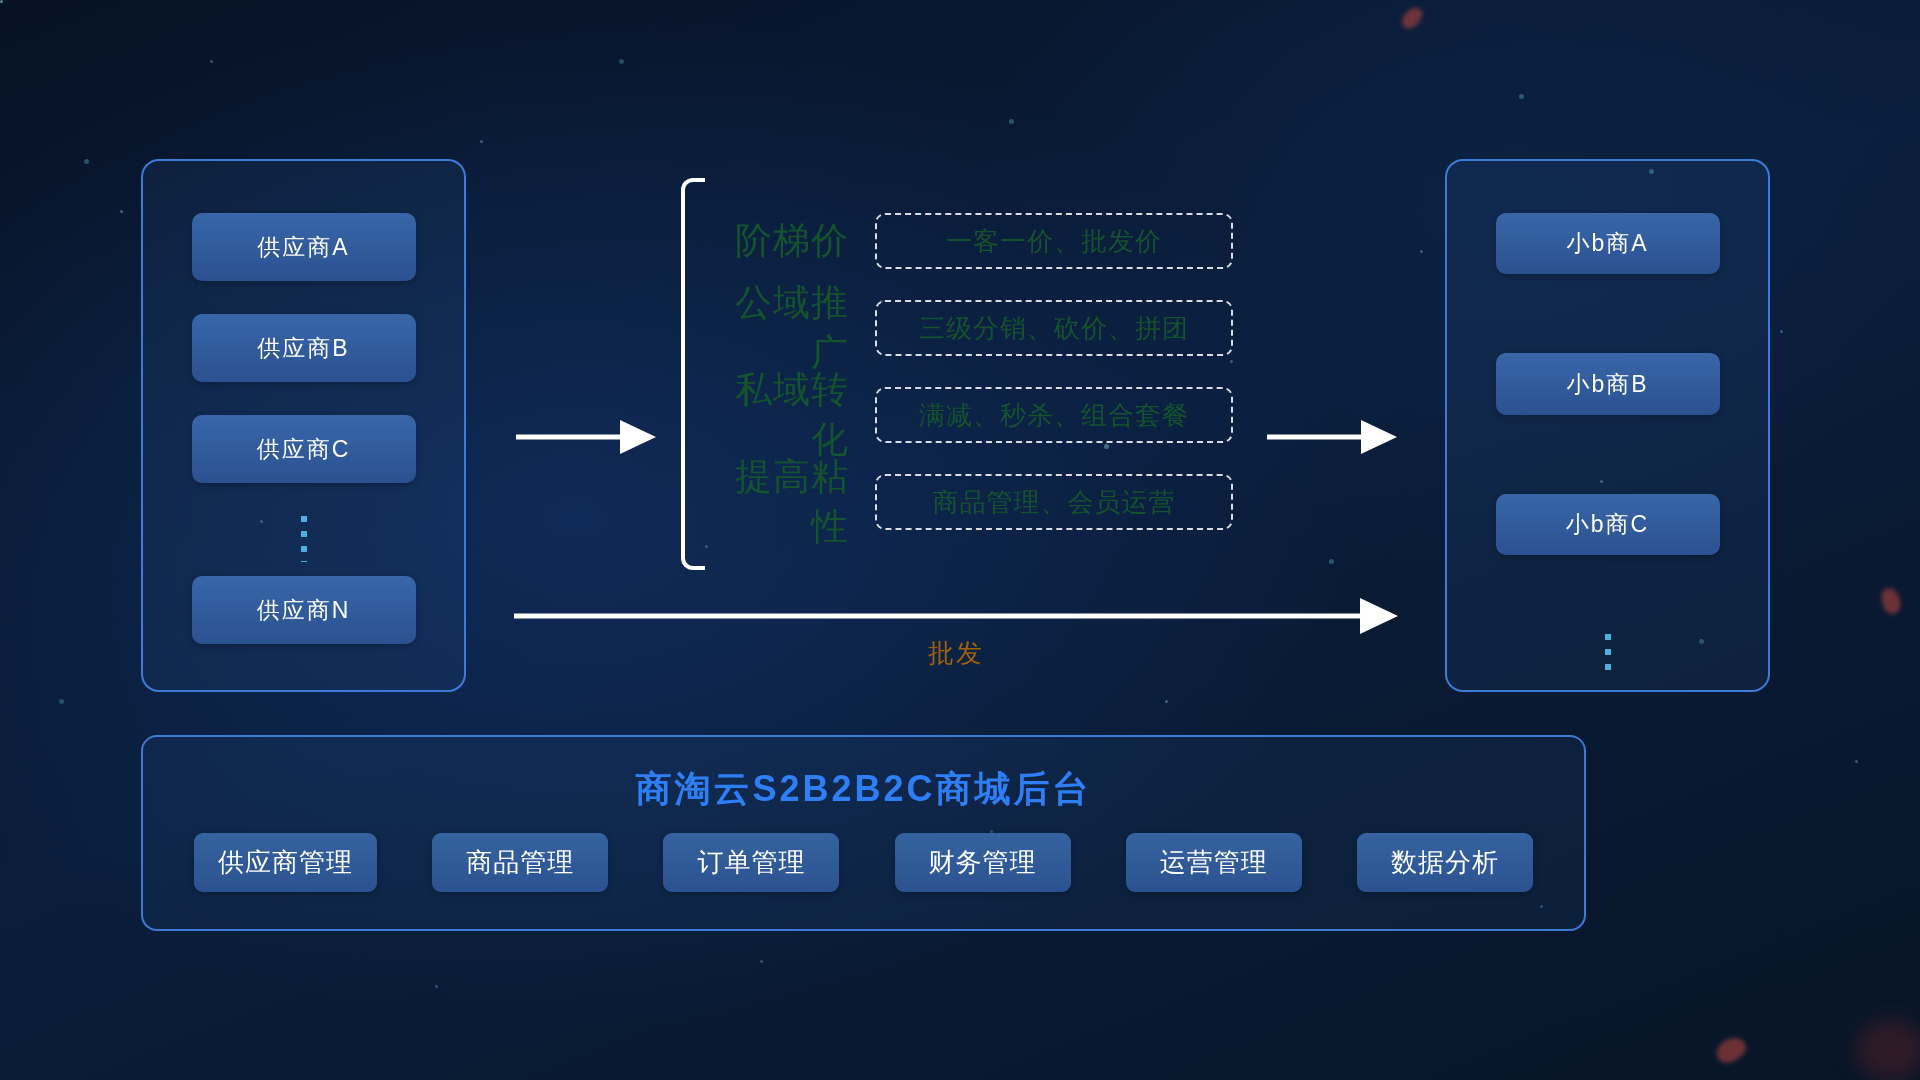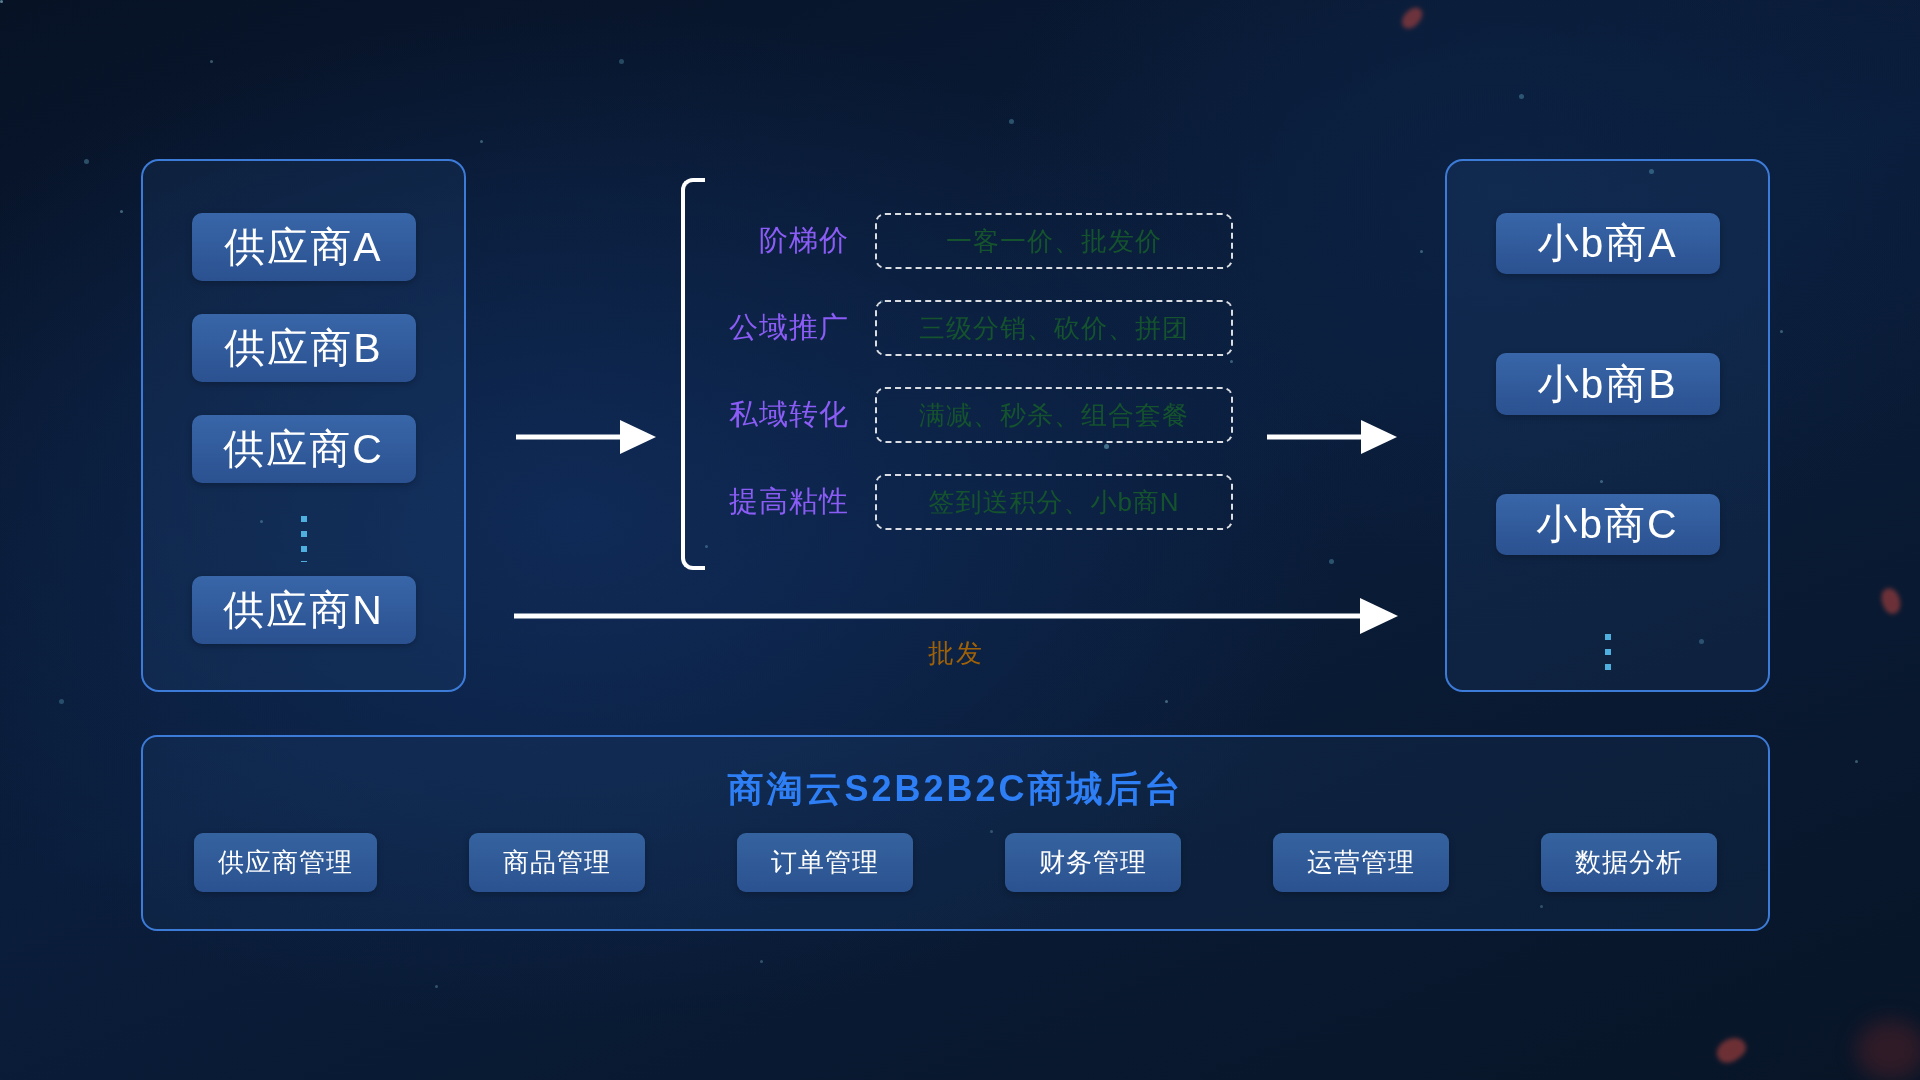--- a/index.html
+++ b/index.html
@@ -68,61 +68,61 @@
     padding-top:52px;
   }
   .panel.left  { left:141px; }
   .panel.right { left:1445px;gap:46px; }
 
   .node {
     width:224px; height:68px; border-radius:10px;
     background: linear-gradient(180deg, #3866a8 0%, #2b5190 100%);
     box-shadow: 0 2px 6px rgba(0,0,0,0.25);
     display:flex; align-items:center; justify-content:center;
-    font-size:41px; letter-spacing:2px; color:#fff;
+    font-size:23px; letter-spacing:2px; color:#fff;
     margin-bottom:33px;
   }
   .node:last-child { margin-bottom:4px; }
 
   .ellipsis-dots {
     width:6px; height:46px; margin:0 auto 14px;
     background: repeating-linear-gradient(180deg, #4fb0e0 0 6px, transparent 6px 15px);
   }
 
   
   .bracket {
     position:absolute; left:681px; top:178px; width:24px; height:392px;
     border-left:4px solid #fff; border-top:4px solid #fff; border-bottom:4px solid #fff;
     border-top-left-radius:12px; border-bottom-left-radius:12px;
   }
   .strategy-rows { position:absolute; left:699px; top:213px; }
   .strategy-row { display:flex; align-items:center; margin-bottom:31px; height:56px; }
   .strategy-label {
-    width:150px; text-align:right; font-size:29px; color:#8b5cf6; letter-spacing:1px;
+    width:150px; text-align:right; font-size:37px; color:#14532d; letter-spacing:1px;
     margin-right:26px; flex:0 0 auto;
   }
   .strategy-detail {
     width:358px; height:56px; border:2px dashed rgba(255,255,255,0.85); border-radius:10px;
     display:flex; align-items:center; justify-content:center;
     font-size:26px; color:#14532d; letter-spacing:1px;
   }
 
   
   .arrow { position:absolute; pointer-events:none; }
   .arrow.a1 { left:516px;  top:415px; }
   .arrow.a2 { left:1267px; top:415px; }
   .arrow.a3 { left:514px;  top:594px; }
   .wholesale-label {
     position:absolute; left:514px; top:636px; width:884px;
     text-align:center; font-size:26px; color:#a16207; letter-spacing:2px;
   }
 
   
   .backend {
-    position:absolute; left:141px; top:735px; width:1629px; height:196px;
+    position:absolute; left:141px; top:735px; width:1445px; height:196px;
     border:2px solid #3d7bd8; border-radius:16px;
     background: rgba(45,85,145,0.14);
   }
   .backend-title {
     margin-top:32px; text-align:center;
     font-size:36px; line-height:40px; font-weight:bold;
     color:#2e7ff5; letter-spacing:3px;
   }
   .modules {
     margin-top:24px; padding:0 51px;
@@ -169,21 +169,21 @@
   <div class="strategy-row">
     <div class="strategy-label">公域推广</div>
     <div class="strategy-detail">三级分销、砍价、拼团</div>
   </div>
   <div class="strategy-row">
     <div class="strategy-label">私域转化</div>
     <div class="strategy-detail">满减、秒杀、组合套餐</div>
   </div>
   <div class="strategy-row">
     <div class="strategy-label">提高粘性</div>
-    <div class="strategy-detail">签到送积分、小b商N</div>
+    <div class="strategy-detail">商品管理、会员运营</div>
   </div>
 </div>
 
 <svg class="arrow a2" width="130" height="44" viewBox="0 0 130 44">
   <rect x="0" y="19.5" width="96" height="5" fill="#ffffff"></rect>
   <polygon points="94,5 130,22 94,39" fill="#ffffff"></polygon>
 </svg>
 
 <svg class="arrow a3" width="884" height="44" viewBox="0 0 884 44">
   <rect x="0" y="19.5" width="850" height="5" fill="#ffffff"></rect>

